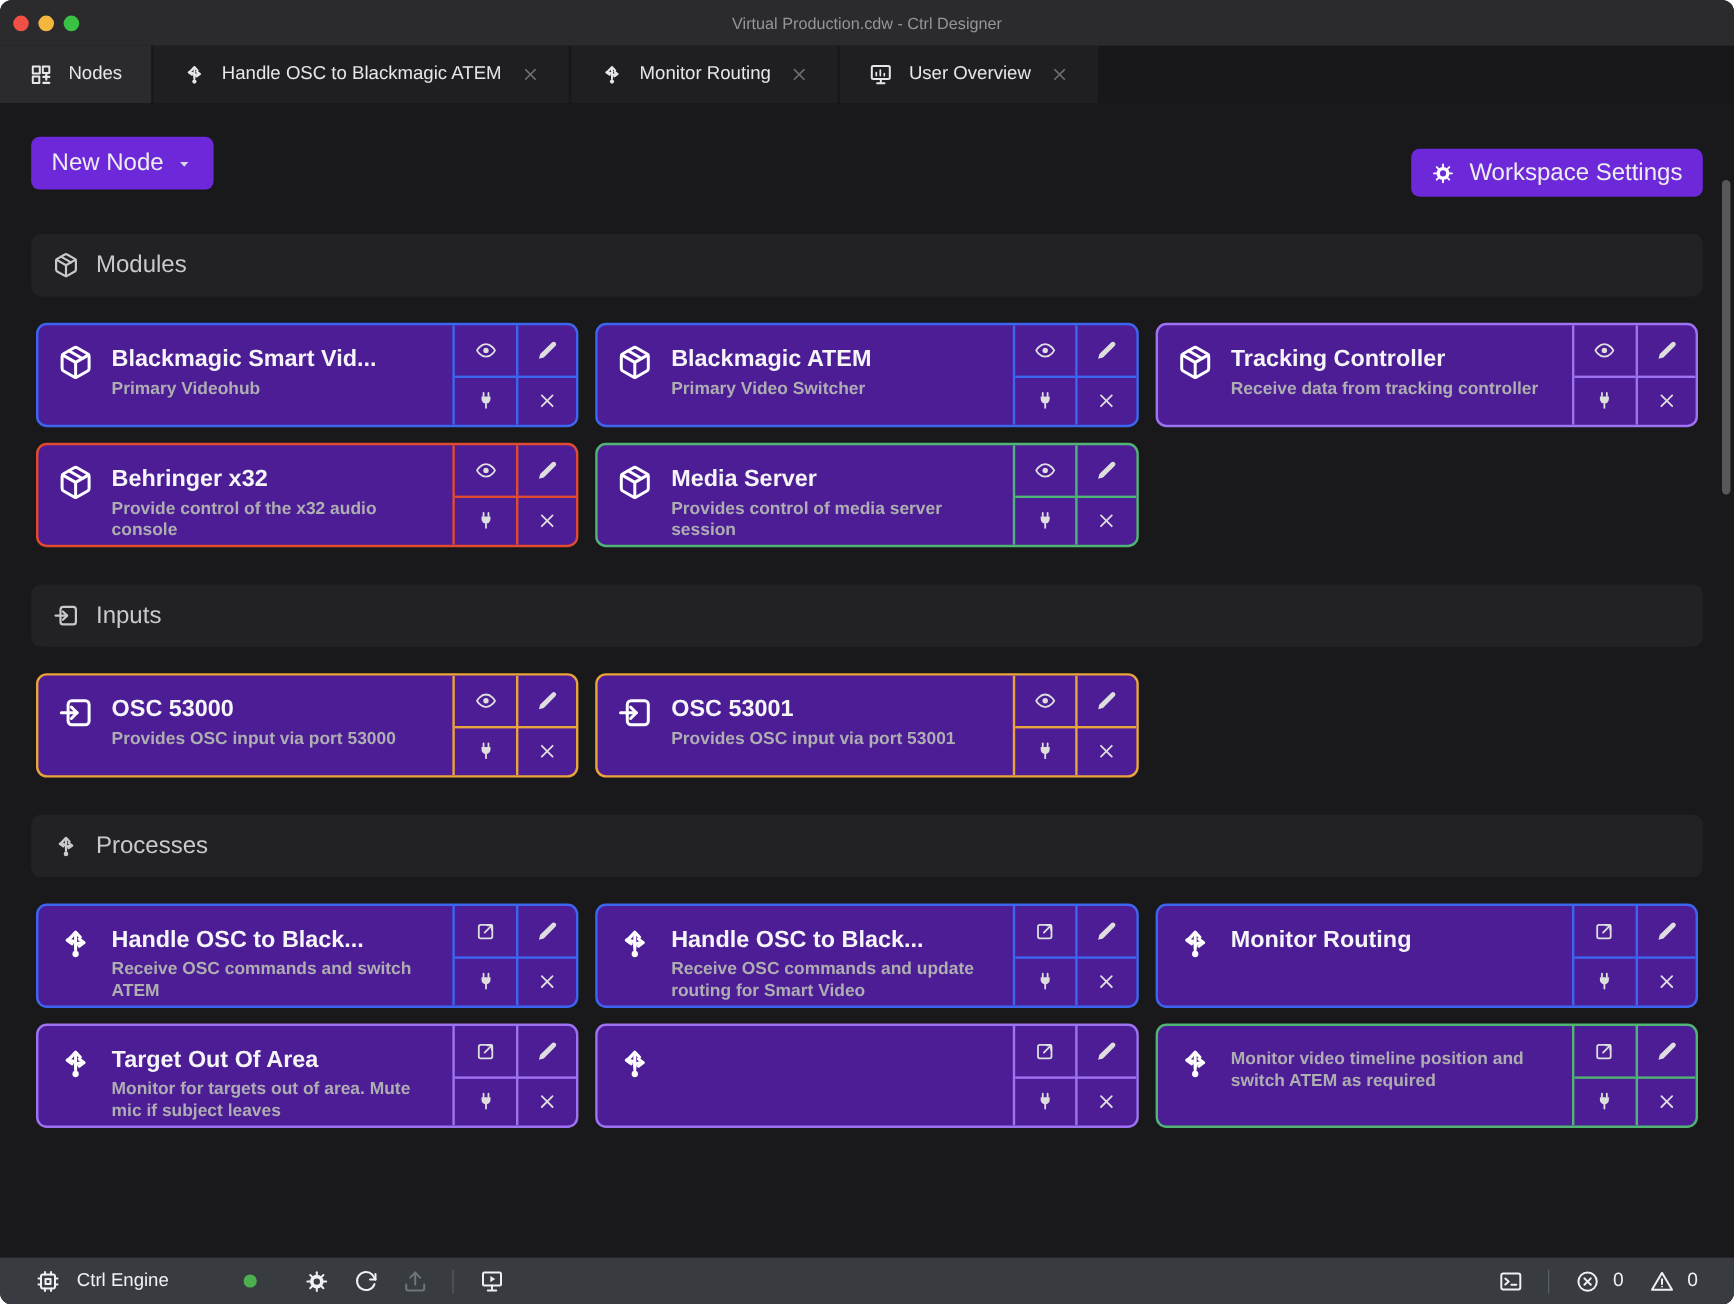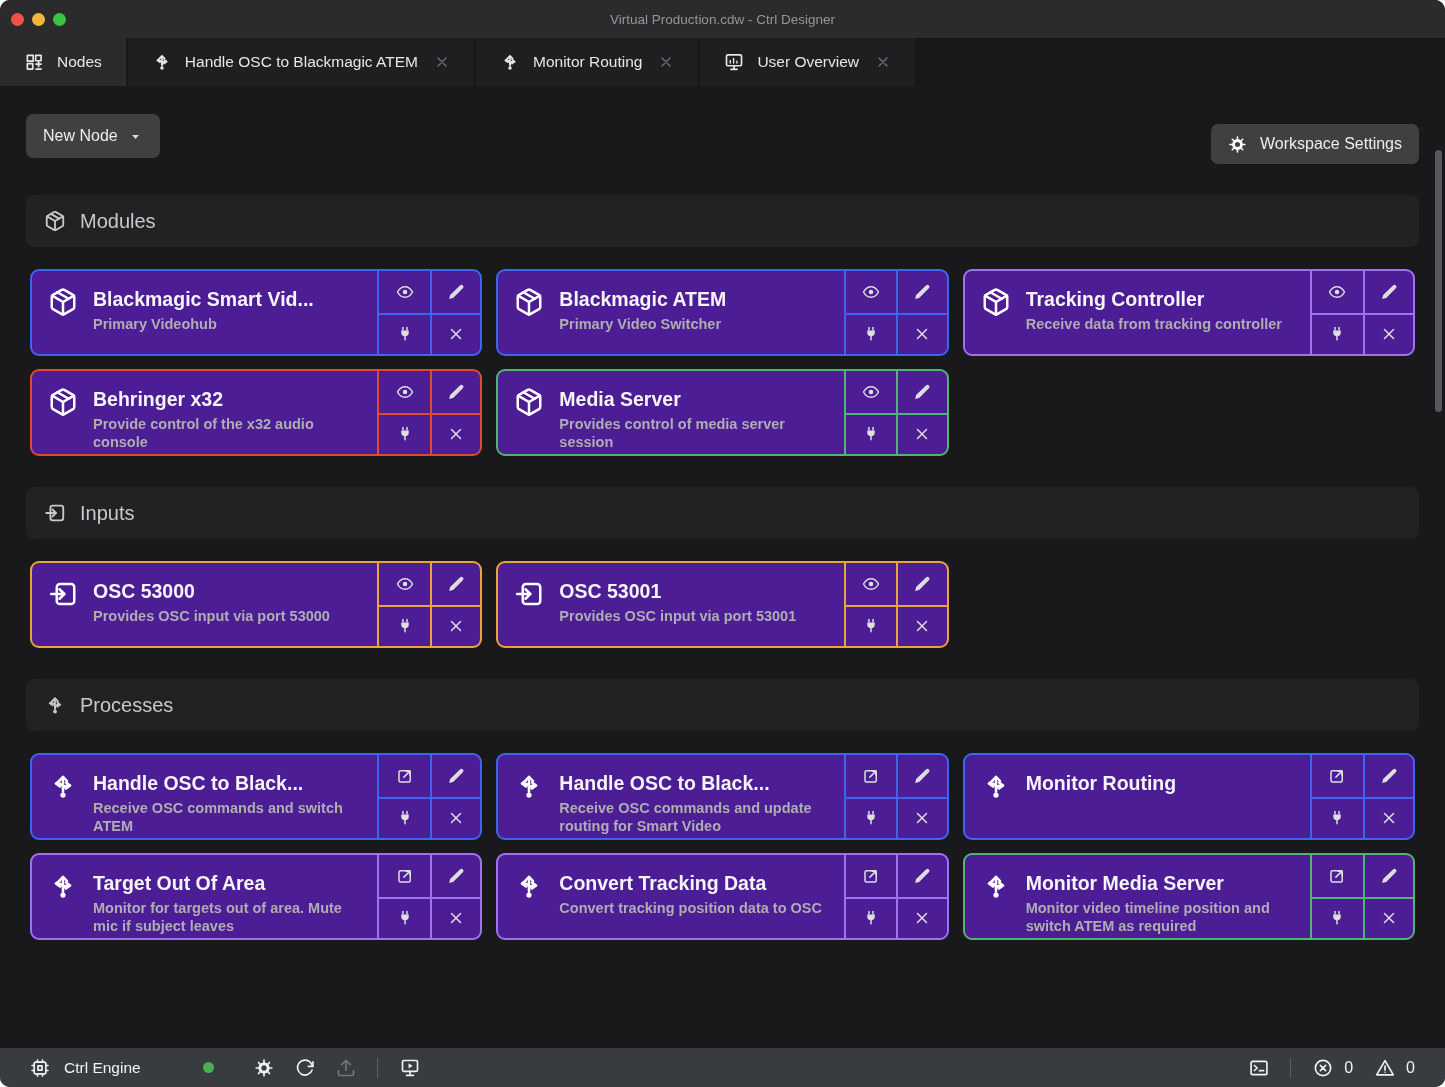--- a/index.html
+++ b/index.html
@@ -18,21 +18,21 @@
   
   .tabbar { height:48px; background:#18181a; display:flex; align-items:stretch; flex:0 0 auto; }
   .tab { display:flex; align-items:center; padding:0 24px; background:#1f1f22; margin-right:2px; font-size:15.5px; color:#e7e7ea; white-space:nowrap; }
   .tab.active { background:#2b2b2e; }
   .tab .t-ico { width:20px; height:20px; color:#e7e7ea; margin-right:13px; display:inline-flex; }
   .tab-close { width:16px; height:16px; color:#6e6e73; margin-left:16px; display:inline-flex; }
   svg { display:block; width:100%; height:100%; }
   
   .content { flex:1; padding:10px 26px 0 26px; overflow:hidden; background:#19191b; }
   .toolbar-row { display:flex; justify-content:space-between; align-items:center; margin-top:12px; }
-  .btn { background:#404040; border-radius:7px; color:#ededf0; font-size:16px; display:flex; align-items:center; height:44px; padding:0 17px; }
+  .btn { background:#6d28d9; border-radius:7px; color:#ededf0; font-size:20px; display:flex; align-items:center; height:44px; padding:0 17px; }
   .btn .b-ico { width:15px; height:15px; display:inline-flex; margin-left:10px; color:#d9d9dc; }
   .btn.ws { height:40px;margin-top:16px; }
   .btn.ws .g-ico { width:19px; height:19px; display:inline-flex; margin-right:13px; color:#ffffff; }
   .section { margin-top:31px; }
   .section-header { height:52px; background:#222225; border-radius:8px; display:flex; align-items:center; padding:0 18px; color:#c9c9cc; font-size:20px; }
   .section-header .s-ico { width:22px; height:22px; display:inline-flex; margin-right:14px; color:#c9c9cc; }
   .cards { display:grid; grid-template-columns:repeat(3,1fr); gap:13px 14px; margin-top:22px; padding:0 4px; }
   
   .card { height:87px; border:2px solid var(--c); border-radius:9px; background:#4c1d95; display:flex; overflow:hidden; }
   .card-main { flex:1; display:flex; align-items:flex-start; padding:16px 10px 0 16px; min-width:0; }
@@ -778,24 +778,20 @@
                   <svg viewBox="0 0 24 24" fill="none" stroke="currentColor" stroke-width="2" stroke-linecap="round" stroke-linejoin="round">
                     <circle cx="12" cy="19.2" r="2.1" fill="currentColor" stroke="none"></circle>
                     <path d="M12 16.6V5.6"></path>
                     <path d="M8.8 8 12 4.6 15.2 8"></path>
                     <path d="M12 13c0-2.6-2.2-3-4.9-3"></path>
                     <path d="M9.6 7.6 6.3 10l3.3 2.4"></path>
                     <path d="M12 14.6c0-2.6 2.2-3 4.9-3"></path>
                     <path d="M14.4 9.2l3.3 2.4-3.3 2.4"></path>
                   </svg>
                 </span>
-                <span class="card-text">
-                  <div class="card-title">Convert Tracking Data</div>
-                  <div class="card-sub">Convert tracking position data to OSC</div>
-                </span>
               </div>
               <div class="card-actions">
                 <span class="act">
                   <span class="a-ico">
                     <svg viewBox="0 0 24 24" fill="none" stroke="currentColor" stroke-width="2" stroke-linecap="round" stroke-linejoin="round">
                       <rect x="4" y="5" width="15" height="15" rx="2"></rect>
                       <path d="M10.5 13.5 18.5 5.5"></path>
                       <path d="M13.5 5.5h5v5"></path>
                     </svg>
                   </span>
@@ -832,21 +828,20 @@
                     <circle cx="12" cy="19.2" r="2.1" fill="currentColor" stroke="none"></circle>
                     <path d="M12 16.6V5.6"></path>
                     <path d="M8.8 8 12 4.6 15.2 8"></path>
                     <path d="M12 13c0-2.6-2.2-3-4.9-3"></path>
                     <path d="M9.6 7.6 6.3 10l3.3 2.4"></path>
                     <path d="M12 14.6c0-2.6 2.2-3 4.9-3"></path>
                     <path d="M14.4 9.2l3.3 2.4-3.3 2.4"></path>
                   </svg>
                 </span>
                 <span class="card-text">
-                  <div class="card-title">Monitor Media Server</div>
                   <div class="card-sub">Monitor video timeline position and switch ATEM as required</div>
                 </span>
               </div>
               <div class="card-actions">
                 <span class="act">
                   <span class="a-ico">
                     <svg viewBox="0 0 24 24" fill="none" stroke="currentColor" stroke-width="2" stroke-linecap="round" stroke-linejoin="round">
                       <rect x="4" y="5" width="15" height="15" rx="2"></rect>
                       <path d="M10.5 13.5 18.5 5.5"></path>
                       <path d="M13.5 5.5h5v5"></path>

